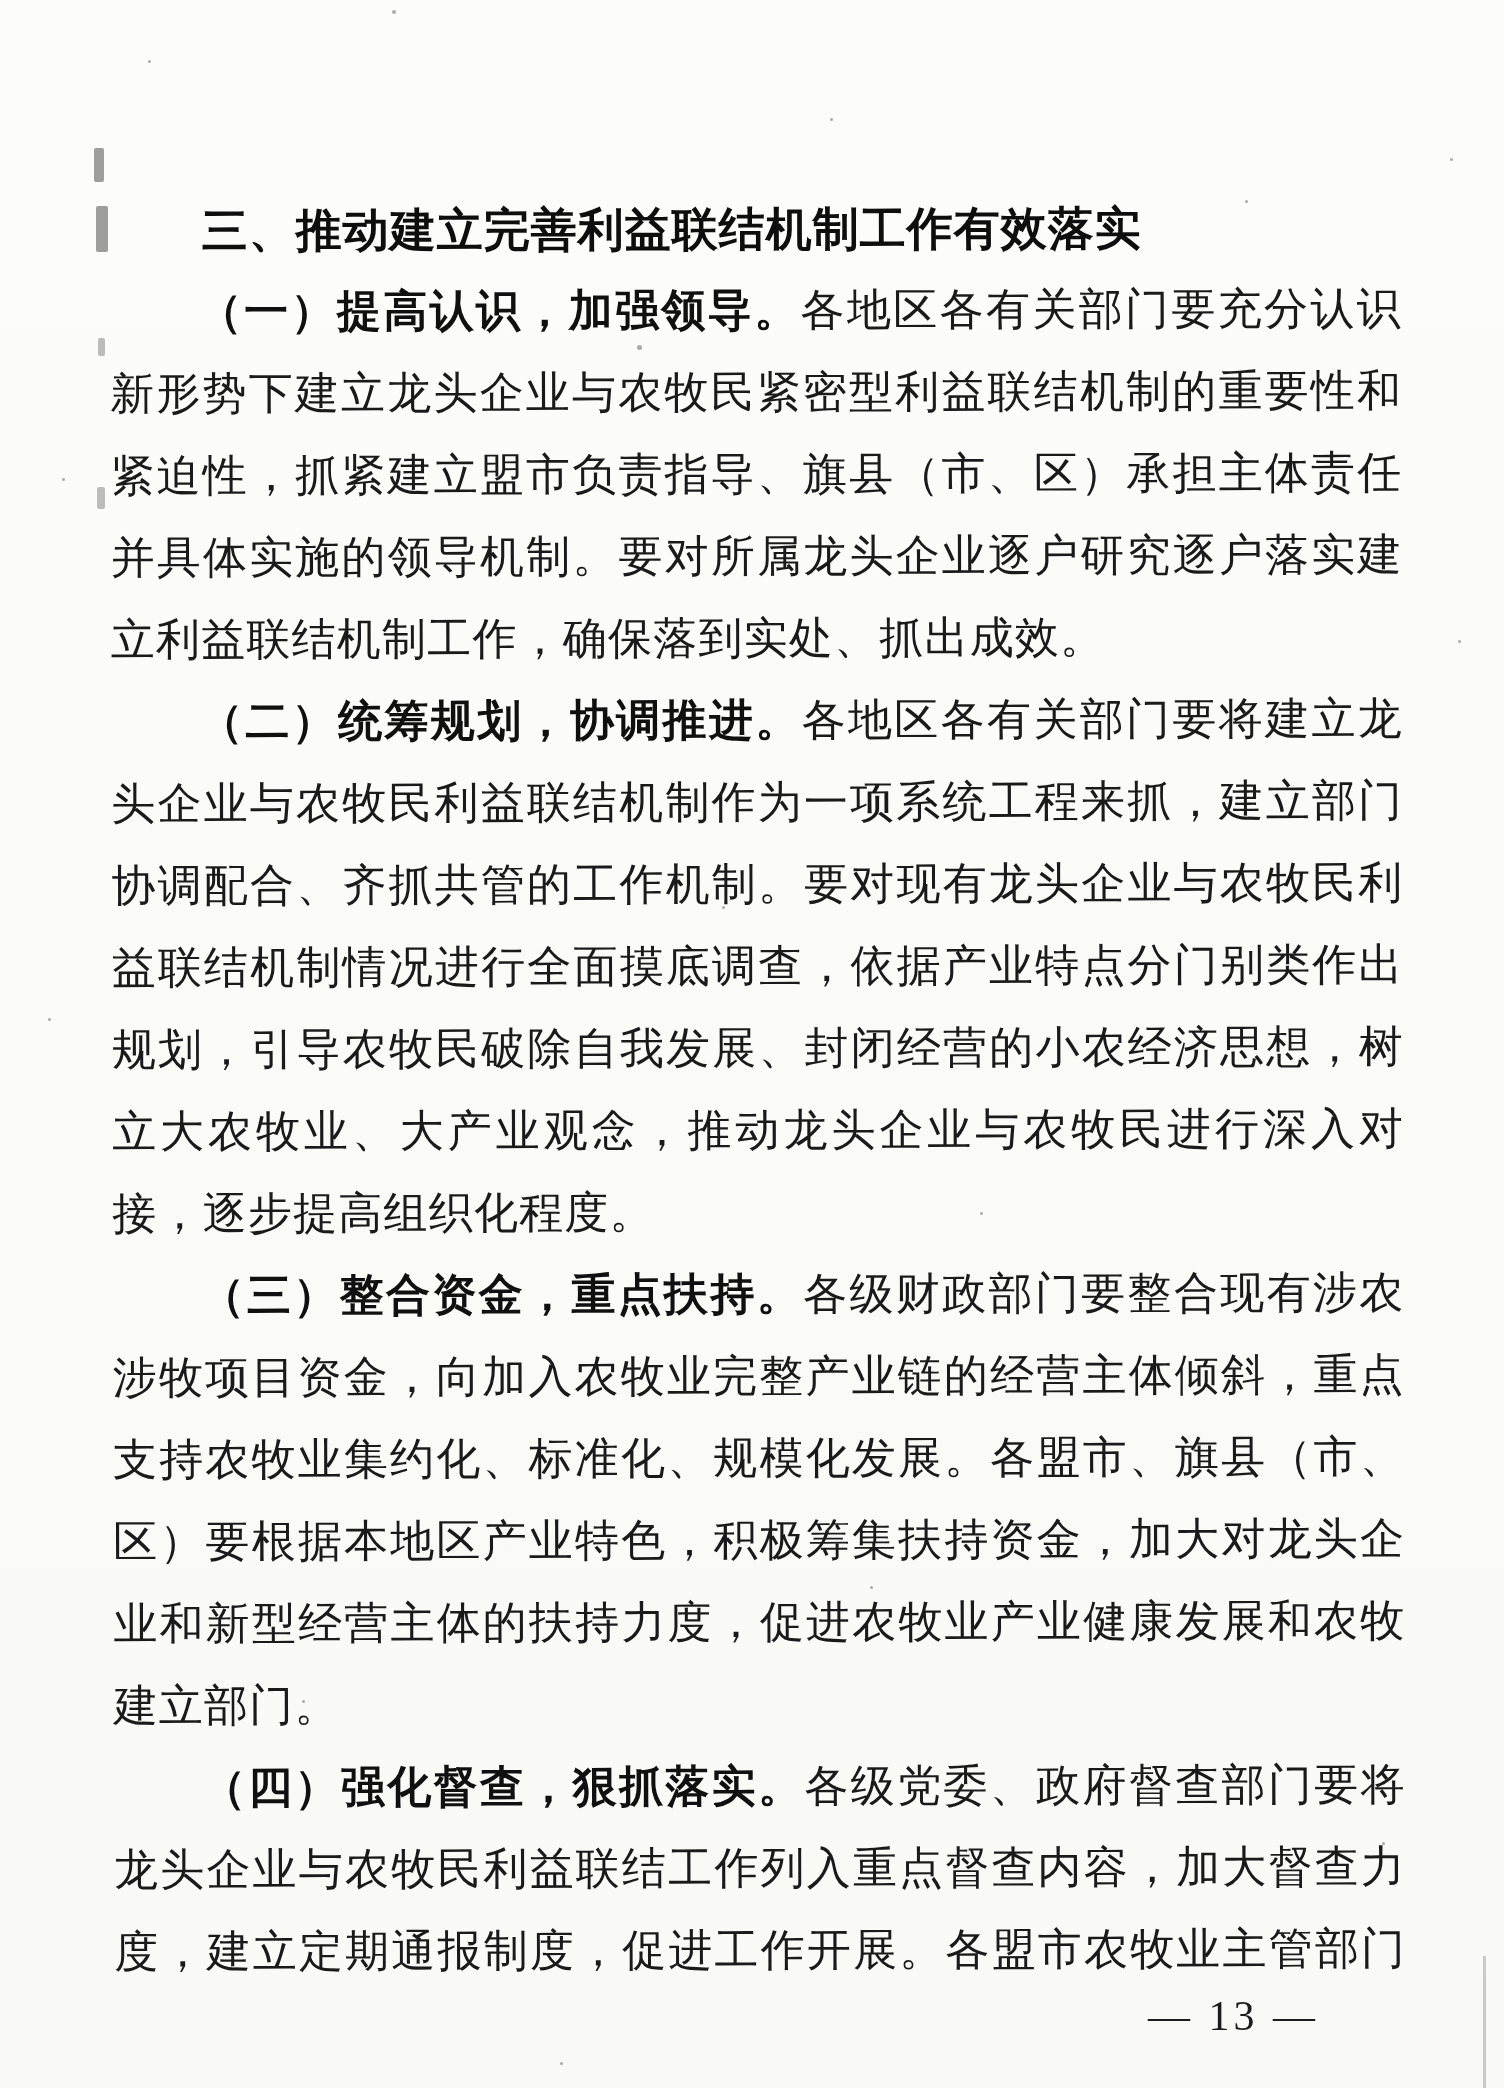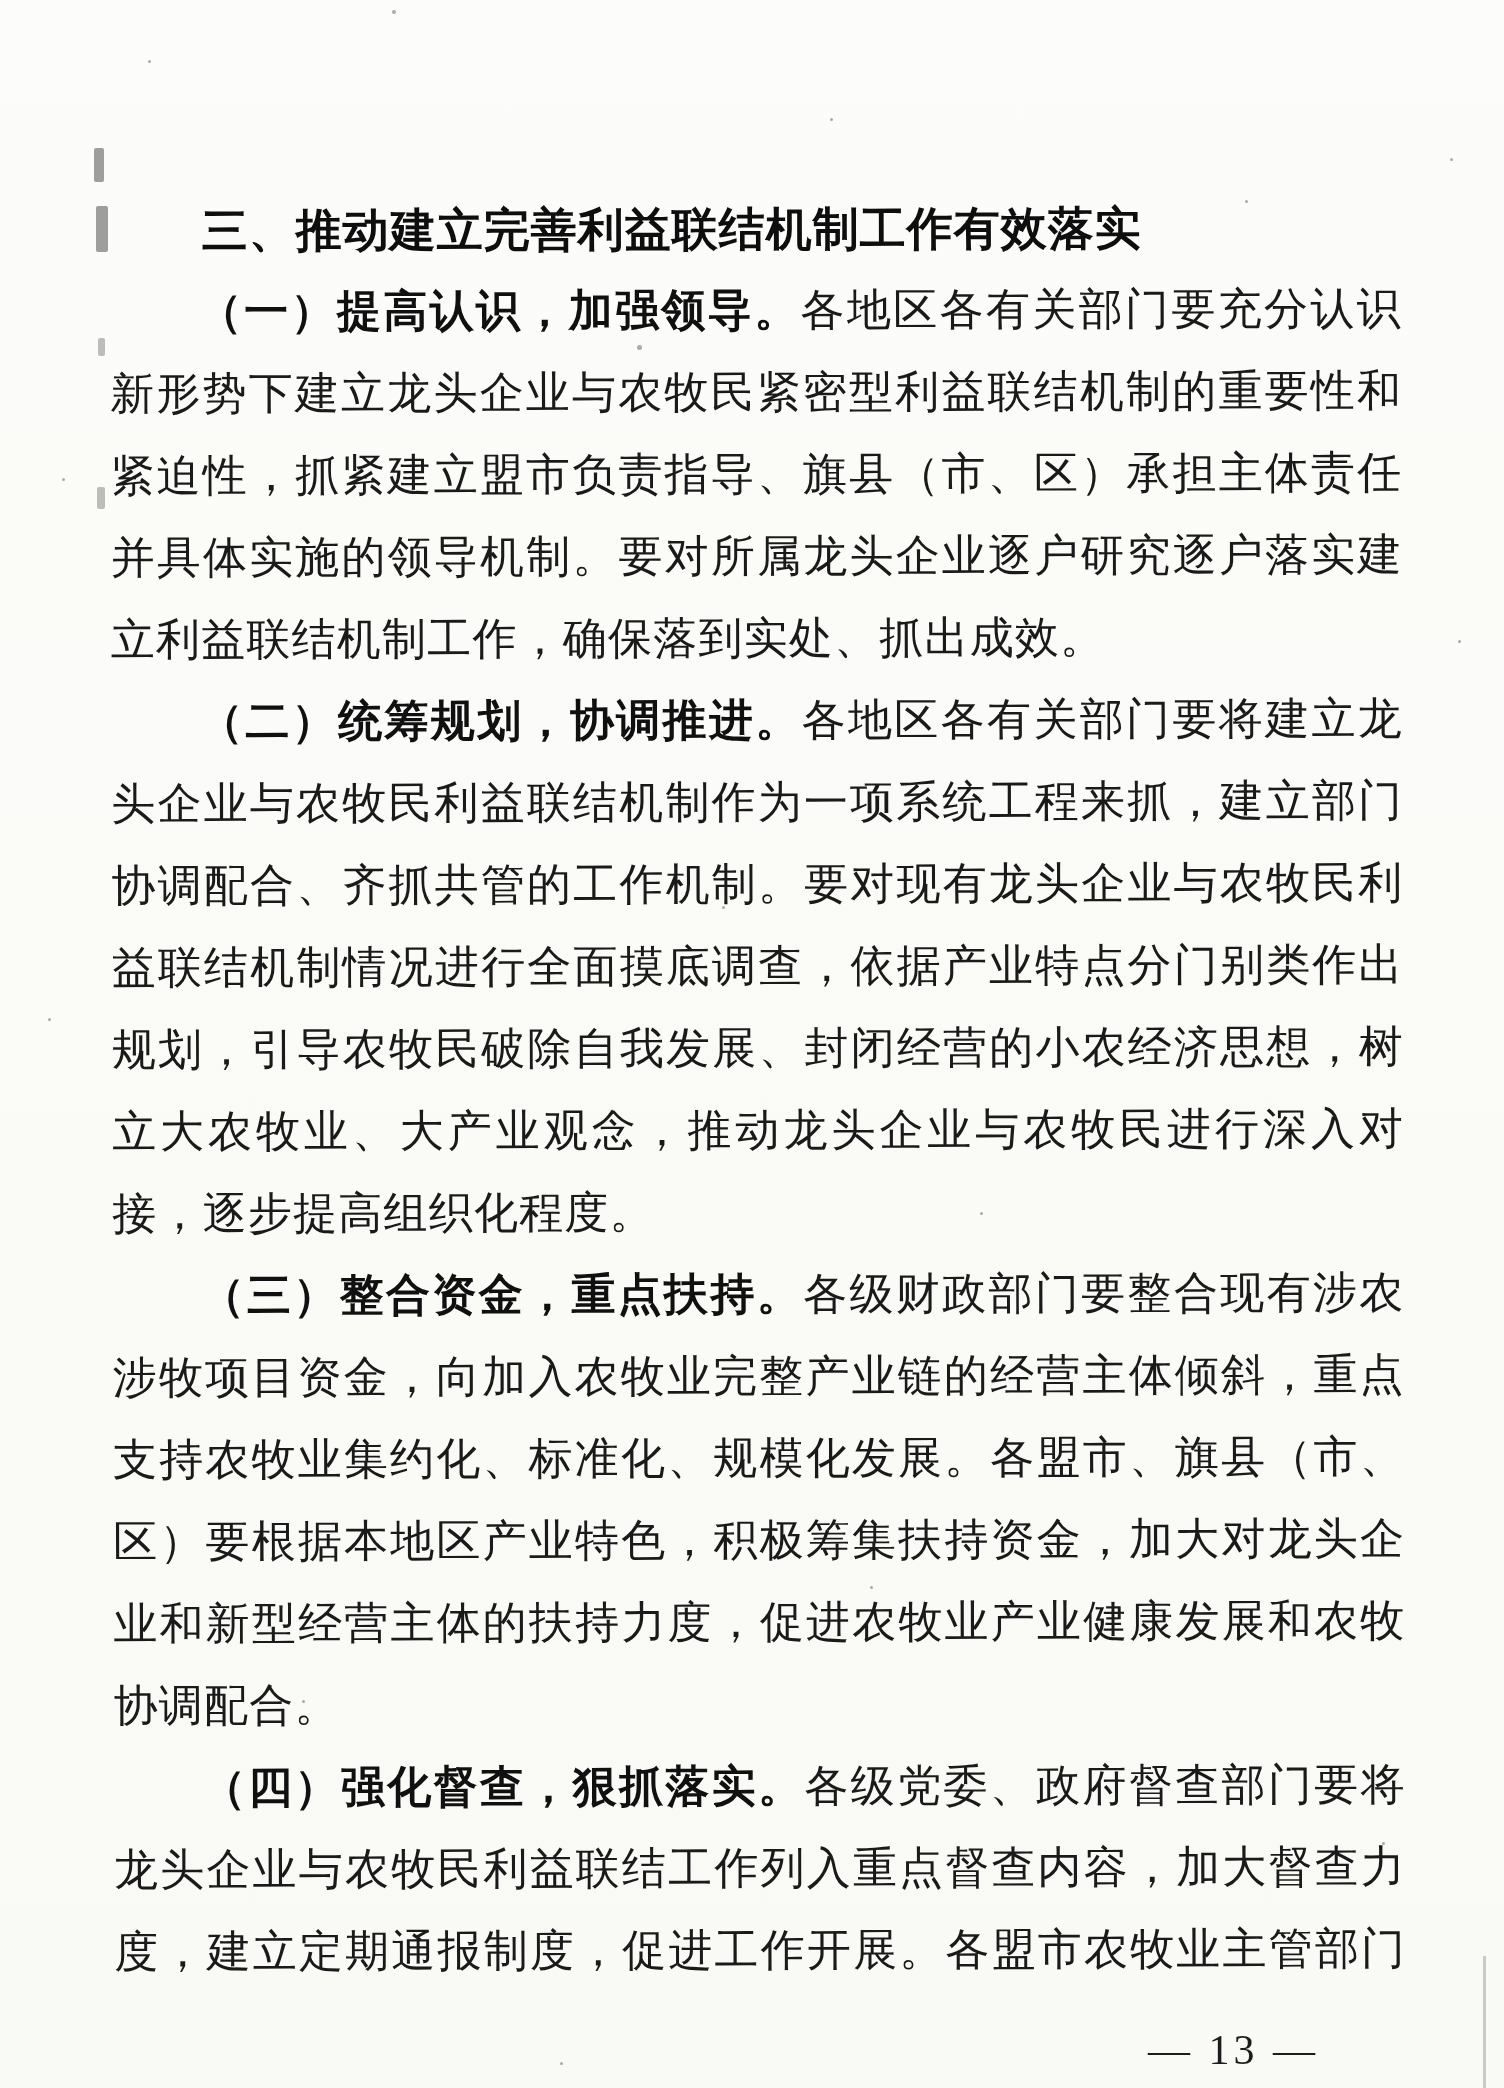--- a/index.html
+++ b/index.html
@@ -40,21 +40,20 @@
   .line.indent { text-indent:2em; }
   .seg-bold {
     font-weight:700;
     color:#101010;
   }
   .page-number {
     position:absolute; left:1148px; top:1992px;
     font-size:42px;
     letter-spacing:4px;
     color:#1c1c1c;
-    margin-top:34px;
   }
   
   .speck {
     position:absolute; background:#5a5a5a; opacity:.5;
     border-radius:50%; width:4px; height:4px;
   }
   .smudge { position:absolute; background:#2c2c2c; opacity:.45; border-radius:2px; }
   .edge-line {
     position:absolute; left:1483px; top:1956px; width:3px; height:132px;
     background:#b9b9b9; opacity:.75;
@@ -103,20 +102,20 @@
       <div class="line justify"><span class="seg">协调配合、齐抓共管的工作机制。要对现有龙头企业与农牧民利</span></div>
       <div class="line justify"><span class="seg">益联结机制情况进行全面摸底调查，依据产业特点分门别类作出</span></div>
       <div class="line justify"><span class="seg">规划，引导农牧民破除自我发展、封闭经营的小农经济思想，树</span></div>
       <div class="line justify"><span class="seg">立大农牧业、大产业观念，推动龙头企业与农牧民进行深入对</span></div>
       <div class="line"><span class="seg">接，逐步提高组织化程度。</span></div>
       <div class="line justify indent"><span class="seg seg-bold">（三）整合资金，重点扶持。</span><span class="seg">各级财政部门要整合现有涉农</span></div>
       <div class="line justify"><span class="seg">涉牧项目资金，向加入农牧业完整产业链的经营主体倾斜，重点</span></div>
       <div class="line justify"><span class="seg">支持农牧业集约化、标准化、规模化发展。各盟市、旗县（市、</span></div>
       <div class="line justify"><span class="seg">区）要根据本地区产业特色，积极筹集扶持资金，加大对龙头企</span></div>
       <div class="line justify"><span class="seg">业和新型经营主体的扶持力度，促进农牧业产业健康发展和农牧</span></div>
-      <div class="line"><span class="seg">协调配合。</span></div>
+      <div class="line"><span class="seg">建立部门。</span></div>
       <div class="line justify indent"><span class="seg seg-bold">（四）强化督查，狠抓落实。</span><span class="seg">各级党委、政府督查部门要将</span></div>
       <div class="line justify"><span class="seg">龙头企业与农牧民利益联结工作列入重点督查内容，加大督查力</span></div>
       <div class="line justify"><span class="seg">度，建立定期通报制度，促进工作开展。各盟市农牧业主管部门</span></div>
     </section>
 </main>
 
 <div class="page-number">— 13 —</div>
 
 </body></html>

